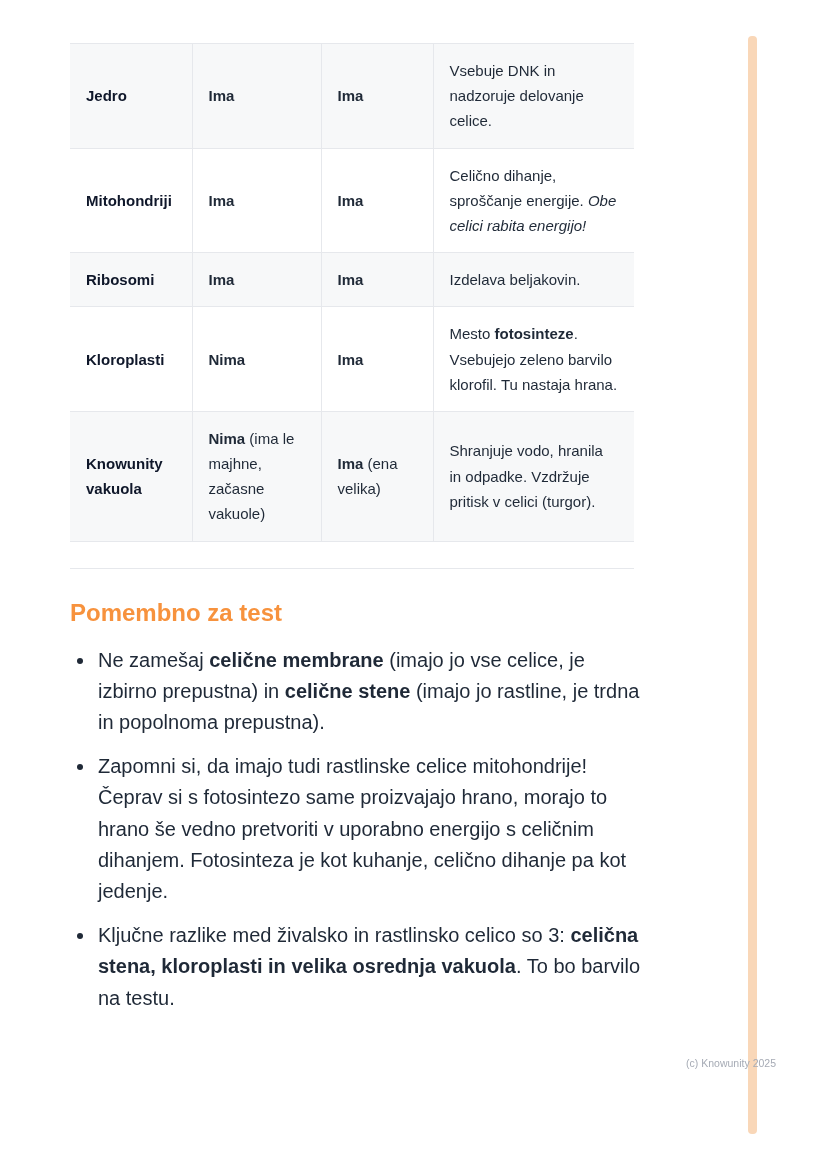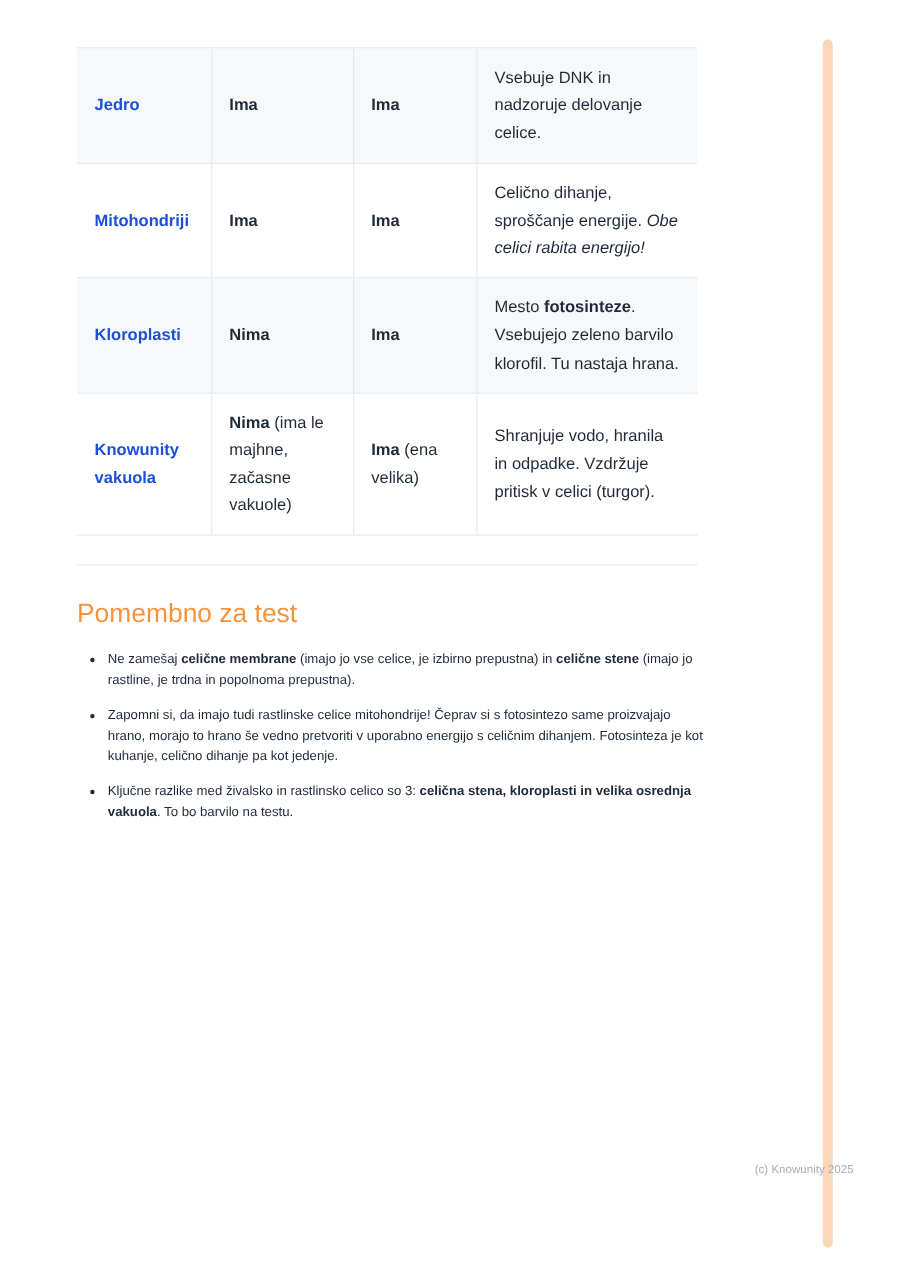--- a/index.html
+++ b/index.html
@@ -37,38 +37,38 @@
     color:var(--text);
   }
   table.cmp tr{border-top:1px solid var(--border);}
   table.cmp tr:last-child{border-bottom:1px solid var(--border);}
   table.cmp tr:nth-child(odd){background:var(--shade);}
   table.cmp td{
     padding:14px 16px;
     vertical-align:middle;
   }
   table.cmp td + td{border-left:1px solid var(--border);margin-left:36px;}
-  td.name{font-weight:700;color:#1d4ed8;}
+  td.name{font-weight:700;color:#0f172a;}
   .b{font-weight:700;}
   .i{font-style:italic;}
   hr.divider{
     border:none;
     border-top:1px solid var(--border);
     margin:26px 0 0 0;
   }
   h2.heading{
     color:var(--accent);
     font-size:24px;
-    font-weight:400;
+    font-weight:700;
     margin:30px 0 18px 0;
   }
   ul.bullets{
     margin:0;
     padding-left:26px;
-    font-size:12px;
+    font-size:20px;
     line-height:1.56;
     color:var(--text);
     width:572px;
   }
   ul.bullets li{
     margin-bottom:13px;
     padding-left:2px;
   }
   .stripe{
     position:absolute;
@@ -110,20 +110,26 @@
           <td><span class="b">Ima</span></td>
           <td><span>Vsebuje DNK in nadzoruje delovanje celice.</span></td>
         </tr>
         <tr>
           <td class="name">Mitohondriji</td>
           <td><span class="b">Ima</span></td>
           <td><span class="b">Ima</span></td>
           <td><span>Celično dihanje, sproščanje energije. </span><span class="i">Obe celici rabita energijo!</span></td>
         </tr>
         <tr>
+          <td class="name">Ribosomi</td>
+          <td><span class="b">Ima</span></td>
+          <td><span class="b">Ima</span></td>
+          <td><span>Izdelava beljakovin.</span></td>
+        </tr>
+        <tr>
           <td class="name">Kloroplasti</td>
           <td><span class="b">Nima</span></td>
           <td><span class="b">Ima</span></td>
           <td><span>Mesto </span><span class="b">fotosinteze</span><span>. Vsebujejo zeleno barvilo klorofil. Tu nastaja hrana.</span></td>
         </tr>
         <tr>
           <td class="name">Knowunity vakuola</td>
           <td><span class="b">Nima</span><span> (ima le majhne, začasne vakuole)</span></td>
           <td><span class="b">Ima</span><span> (ena velika)</span></td>
           <td><span>Shranjuje vodo, hranila in odpadke. Vzdržuje pritisk v celici (turgor).</span></td>

